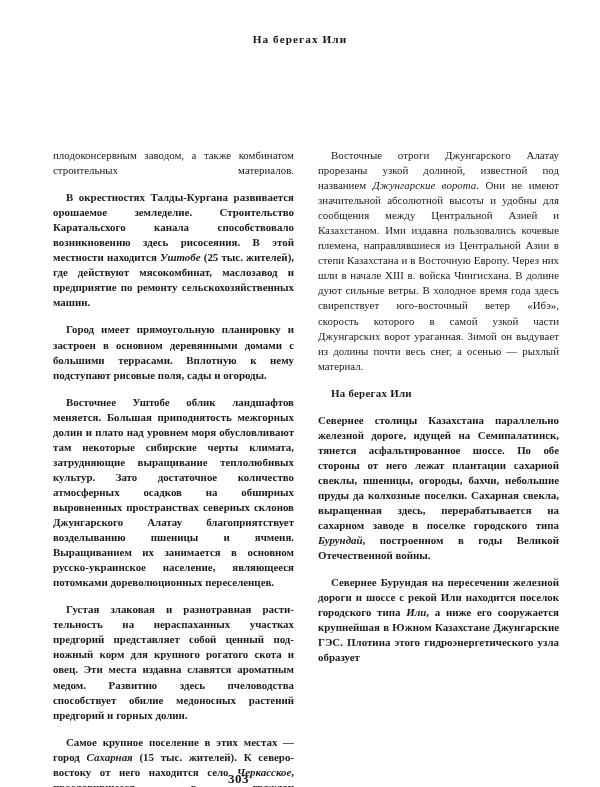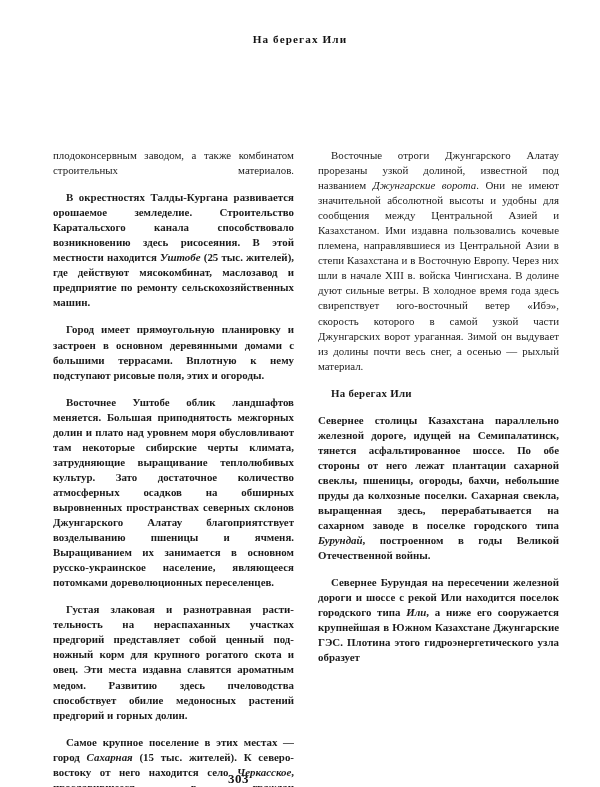--- a/index.html
+++ b/index.html
@@ -104,21 +104,21 @@
   <div class="running-head">На берегах Или</div>
 
   <div class="columns">
 
     <div class="col">
 
       <p class="para cont full-justify">плодоконсервным заводом, а также комби­натом строительных материалов.</p>
 
       <p class="para"><span>В окрестностях Талды-Кургана разви­вается орошаемое земледелие. Строитель­ство Каратальсхого канала способствовало возникновению здесь рисосеяния. В этой местности находится </span><i>Уштобе</i><span> (25 тыс. жи­телей), где действуют мясокомбинат, мас­лозавод и предприятие по ремонту сель­скохозяйственных машин.</span></p>
 
-      <p class="para">Город имеет прямоугольную планировку и застроен в основном деревянными до­мами с большими террасами. Вплотную к нему подступают рисовые поля, этих и огороды.</p>
+      <p class="para">Город имеет прямоугольную планировку и застроен в основном деревянными до­мами с большими террасами. Вплотную к нему подступают рисовые поля, сады и огороды.</p>
 
       <p class="para">Восточнее Уштобе облик ландшафтов меняется. Большая приподнятость меж­горных долин и плато над уровнем моря обусловливают там некоторые сибирские черты климата, затрудняющие выращива­ние теплолюбивых культур. Зато достаточ­ное количество атмосферных осадков на обширных выровненных пространствах се­верных склонов Джунгарского Алатау бла­гоприятствует возделыванию пшеницы и ячменя. Выращиванием их занимается в основном русско-украинское население, яв­ляющееся потомками дореволюционных переселенцев.</p>
 
       <p class="para">Густая злаковая и разнотравная расти­тельность на нераспаханных участках предгорий представляет собой ценный под­ножный корм для крупного рогатого скота и овец. Эти места издавна славятся аро­матным медом. Развитию здесь пчеловод­ства способствует обилие медоносных рас­тений предгорий и горных долин.</p>
 
       <p class="para full-justify"><span>Самое крупное поселение в этих ме­стах — город </span><i>Сахарная</i><span> (15 тыс. жителей). К северо-востоку от него находится село </span><i>Черкасское</i><span>, прославившееся в граждан­</span></p>
 
     </div>
 
     <div class="col">

